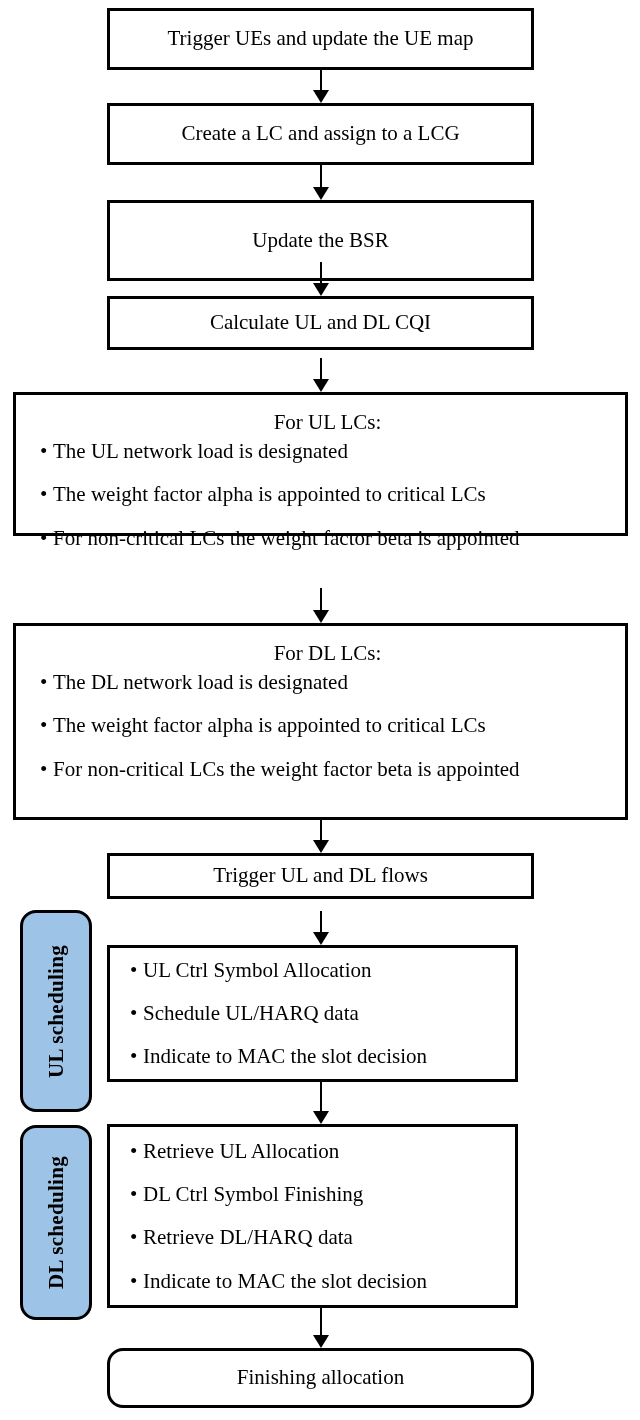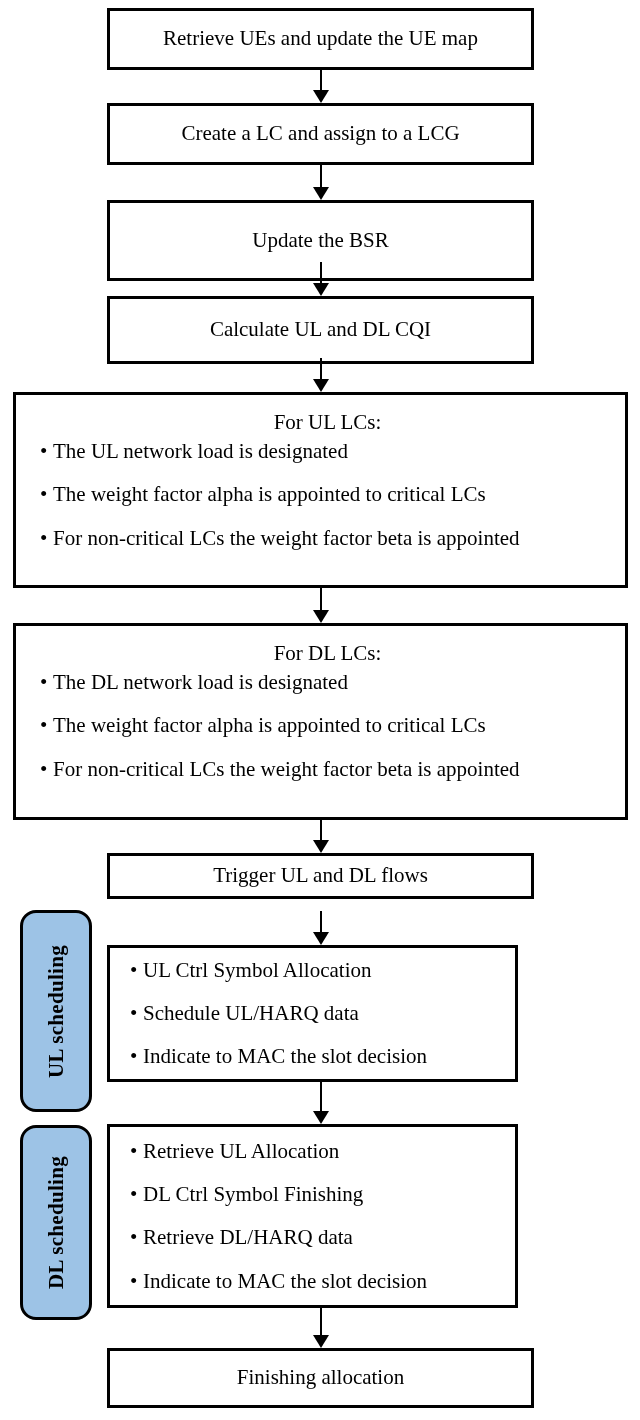--- a/index.html
+++ b/index.html
@@ -113,21 +113,21 @@
     border-right: 8px solid transparent;
     border-top: 13px solid #000000;
   }
 </style>
 </head>
 <body>
 
 <div id="canvas">
 
   <div class="box narrow" style="top:8px; height:62px;">
-    <div class="box-title">Retrieve UEs and update the UE map</div>
+    <div class="box-title">Trigger UEs and update the UE map</div>
   </div>
 
   <div class="arrow" style="left:321px; top:70px; height:33px;">
     <div class="shaft" style="height:20px;"></div>
     <div class="head"></div>
   </div>
 
   <div class="box narrow" style="top:103px; height:62px;">
     <div class="box-title">Create a LC and assign to a LCG</div>
   </div>
@@ -139,30 +139,30 @@
 
   <div class="box narrow" style="top:200px; height:81px;">
     <div class="box-title">Update the BSR</div>
   </div>
 
   <div class="arrow" style="left:321px; top:262px; height:34px;">
     <div class="shaft" style="height:21px;"></div>
     <div class="head"></div>
   </div>
 
-  <div class="box narrow" style="top:296px; height:68px;">
+  <div class="box narrow" style="top:296px; height:54px;">
     <div class="box-title">Calculate UL and DL CQI</div>
   </div>
 
   <div class="arrow" style="left:321px; top:358px; height:34px;">
     <div class="shaft" style="height:21px;"></div>
     <div class="head"></div>
   </div>
 
-  <div class="box wide" style="top:392px; height:196px;">
+  <div class="box wide" style="top:392px; height:144px;">
     <div class="pad-lcs">
       <div class="group-heading">For UL LCs:</div>
       <ul class="bullets">
         <li>
           <span class="bullet-dot">•</span>
           <span>The UL network load is designated</span>
         </li>
         <li>
           <span class="bullet-dot">•</span>
           <span>The weight factor alpha is appointed to critical LCs</span>
@@ -267,17 +267,17 @@
         </li>
       </ul>
     </div>
   </div>
 
   <div class="arrow" style="left:321px; top:1308px; height:40px;">
     <div class="shaft" style="height:27px;"></div>
     <div class="head"></div>
   </div>
 
-  <div class="box narrow" style="top:1348px; height:60px;">
+  <div class="box narrow" style="top:1348px; height:60px;border-radius:16px;">
     <div class="box-title">Finishing allocation</div>
   </div>
 
 </div>
 
 </body></html>

